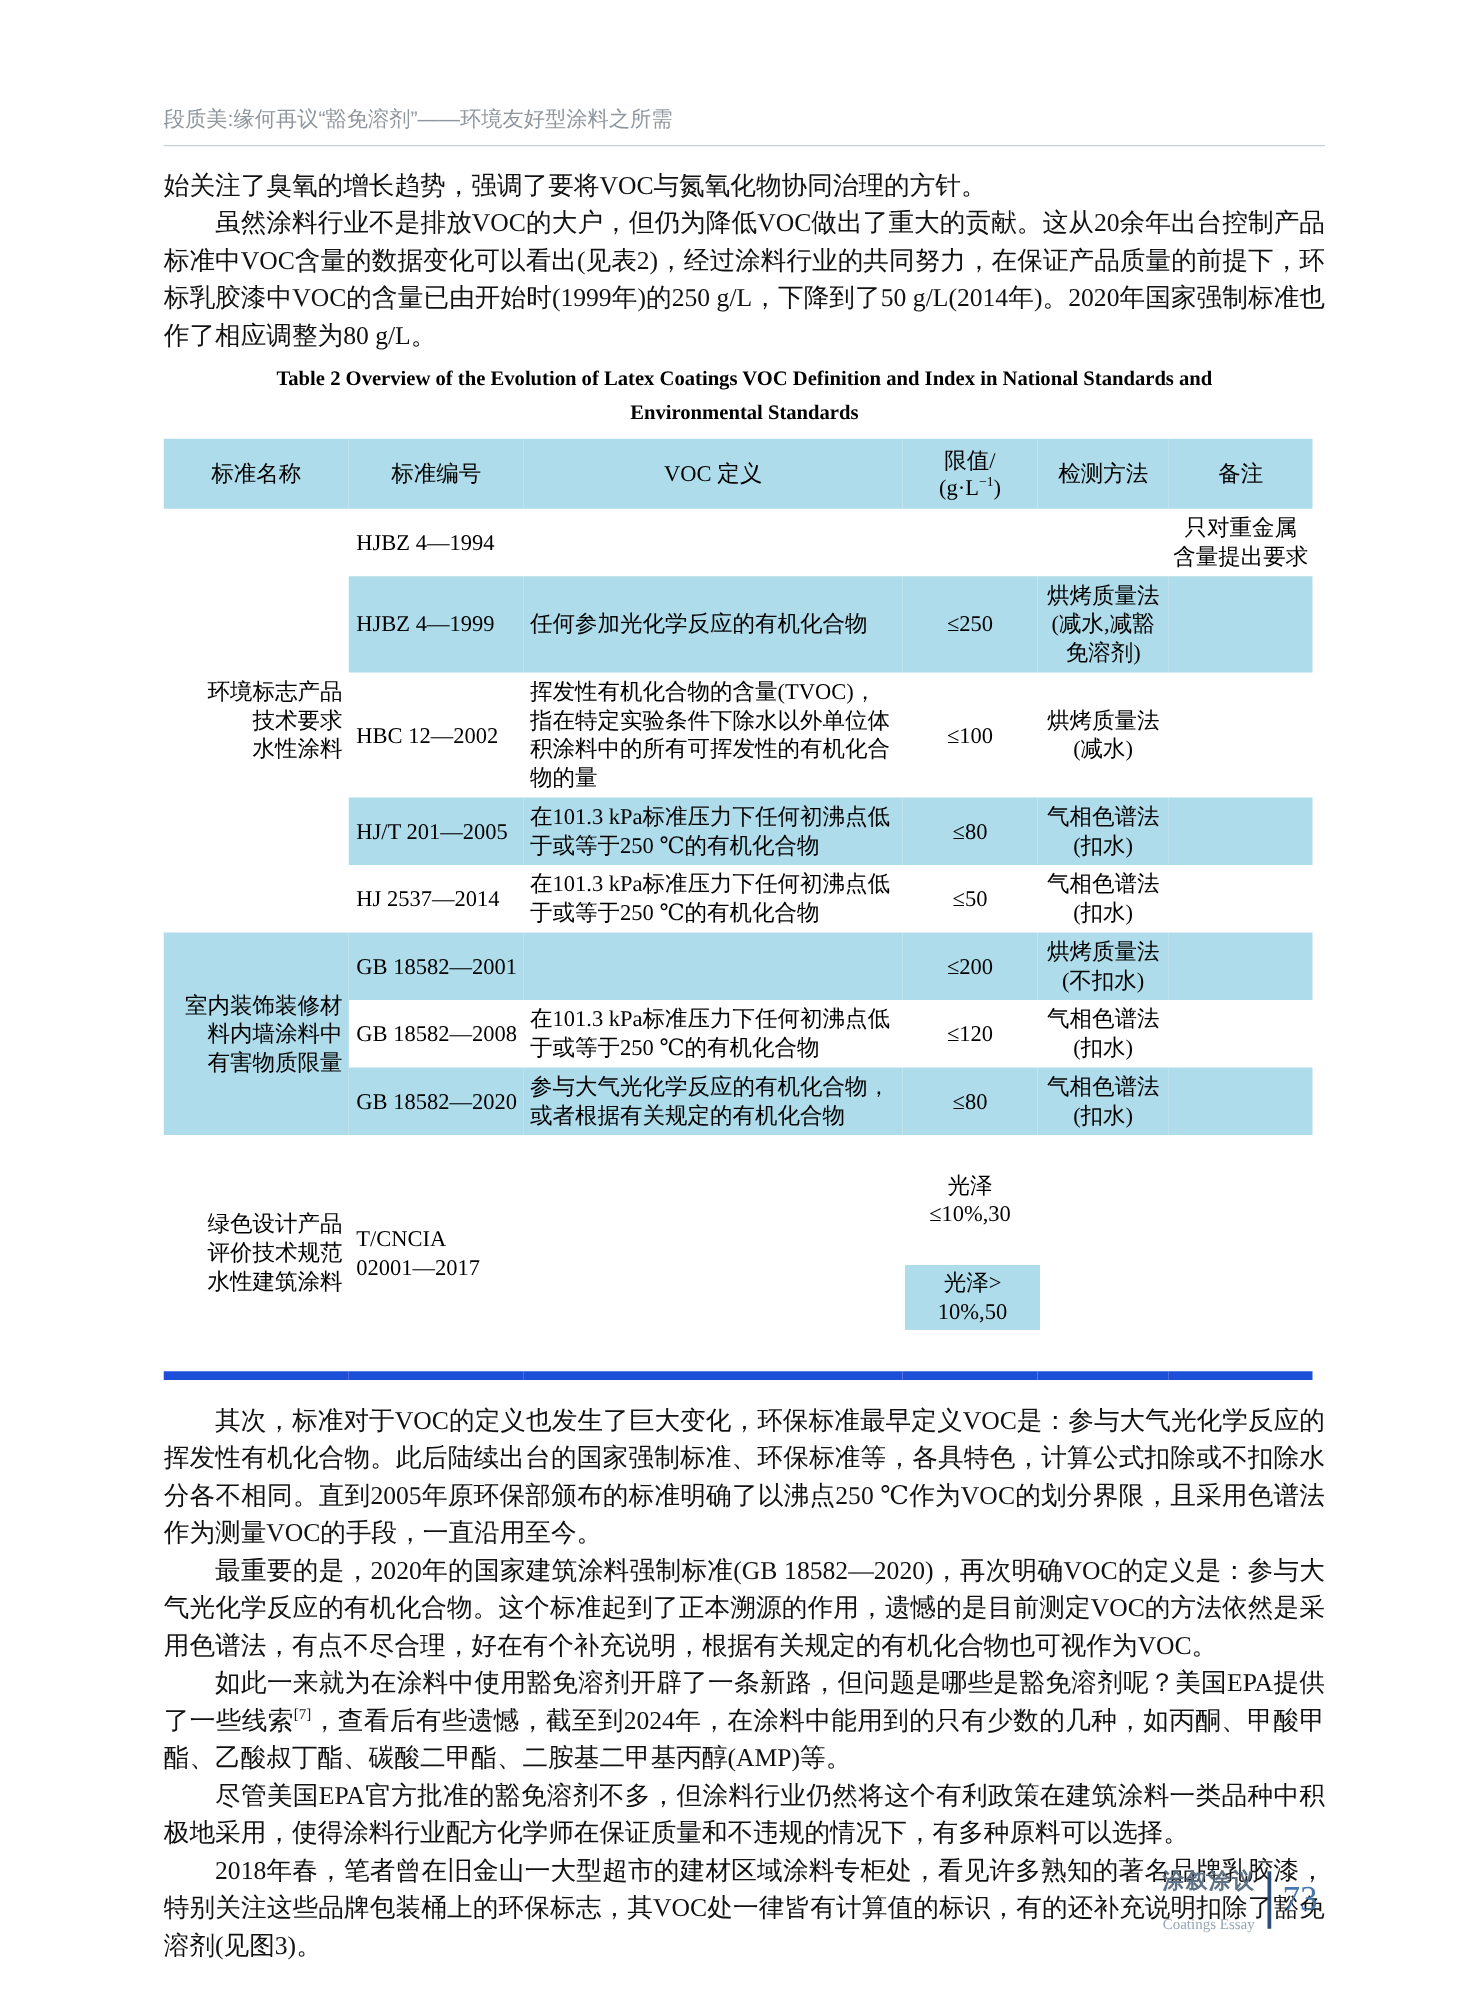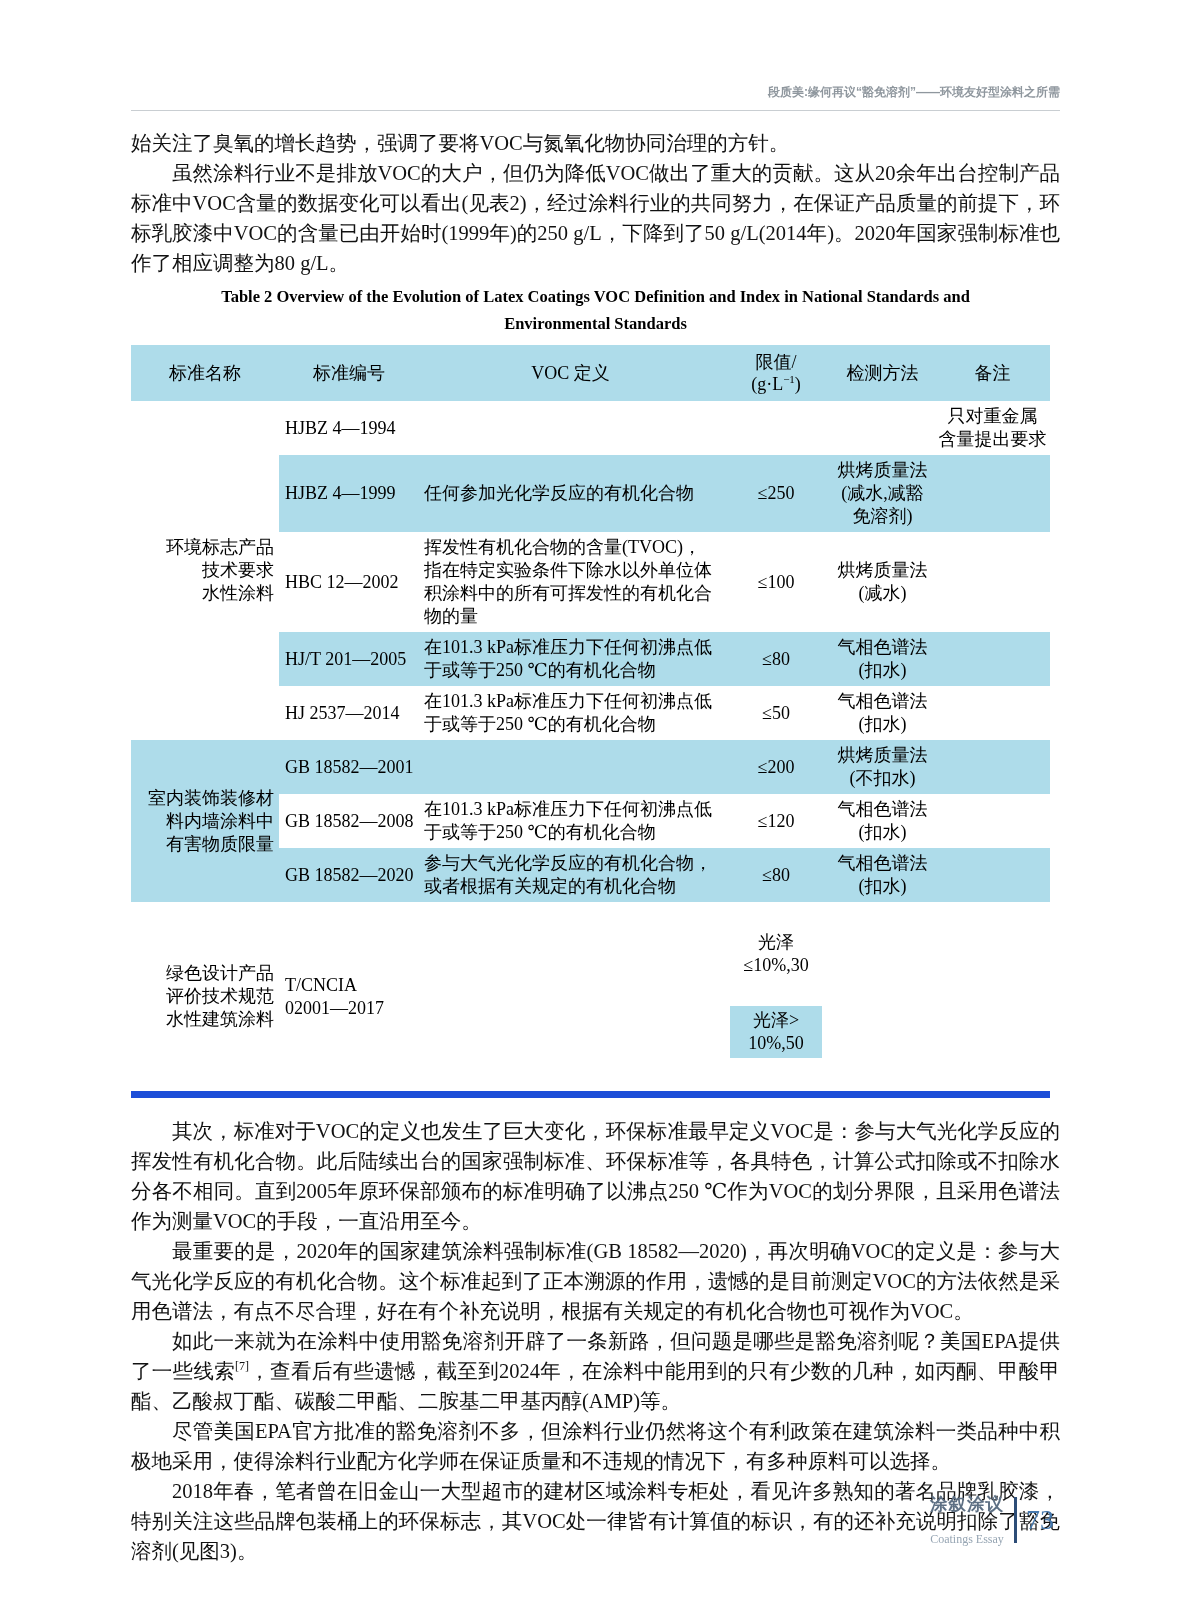--- a/index.html
+++ b/index.html
@@ -11,22 +11,22 @@
     --f-light:#96a5b3;
     --f-bar:#2d4d77;
     --f-num:#4678ad;
   }
   html,body{margin:0;padding:0;background:#ffffff;}
   .page{position:relative;width:1187px;height:1600px;background:#ffffff;overflow:hidden;
         font-family:"Liberation Serif","DejaVu Serif",serif;}
   .content{position:absolute;left:131px;top:84px;width:929px;}
 
   .running-header{font-family:"Liberation Sans","DejaVu Sans",sans-serif;
-    font-size:12px;color:var(--hdr);text-align:right;
-    padding-bottom:9px;border-bottom:1px solid var(--divider);font-weight:bold;}
+    font-size:17px;color:var(--hdr);text-align:left;
+    padding-bottom:9px;border-bottom:1px solid var(--divider);}
 
   .body-text{font-size:20.5px;line-height:30px;color:var(--text);text-align:justify;}
   .block1{margin-top:17px;}
   .block2{margin-top:18px;}
   .body-text p{margin:0;text-indent:2em;}
   .body-text p.no-indent{text-indent:0;}
   sup.fn{font-size:12px;vertical-align:super;line-height:0;}
 
   .caption-cn{margin-top:13px;text-align:center;font-weight:bold;font-size:19.5px;color:#000;
     font-family:"Liberation Sans","DejaVu Sans",sans-serif;}
@@ -40,21 +40,21 @@
   th{text-align:center;padding:6px 2px;line-height:22px;}
   th .blk{display:block;}
   th sup{font-size:11px;vertical-align:super;line-height:0;}
   .blue{background:var(--blue);}
   td.group{text-align:right;padding-left:8px;white-space:pre-line;}
   td.code{text-align:left;padding-left:6px;white-space:pre-line;}
   td.def{text-align:left;padding-left:5px;padding-right:4px;}
   td.lim,td.mth,td.note{text-align:center;white-space:pre-line;padding-left:2px;padding-right:2px;margin-top:41px;}
   td.lim-stack{padding:6px 2px 10px 2px;}
   .lim-top{white-space:pre-line;}
-  .blue-box{background:var(--blue);width:92px;margin:6px auto 0 auto;padding:3px 0;white-space:pre-line;}
+  .blue-box{background:var(--blue);width:108px;margin:6px auto 0 auto;padding:3px 0;white-space:pre-line;}
 
   .footer{position:absolute;right:133px;bottom:53px;display:flex;align-items:center;}
   .brand{text-align:center;}
   .brand-cn{font-family:"Liberation Sans","DejaVu Sans",sans-serif;font-weight:bold;
     font-size:17.5px;color:var(--f-dark);letter-spacing:1px;}
   .brand-en{font-family:"Liberation Serif","DejaVu Serif",serif;font-size:12px;
     color:var(--f-light);margin-top:16px;}
   .bar{width:3px;height:46px;background:var(--f-bar);margin:0 9px 0 10px;}
   .pagenum{font-size:28px;color:var(--f-num);font-family:"Liberation Serif","DejaVu Serif",serif;}
 </style>

